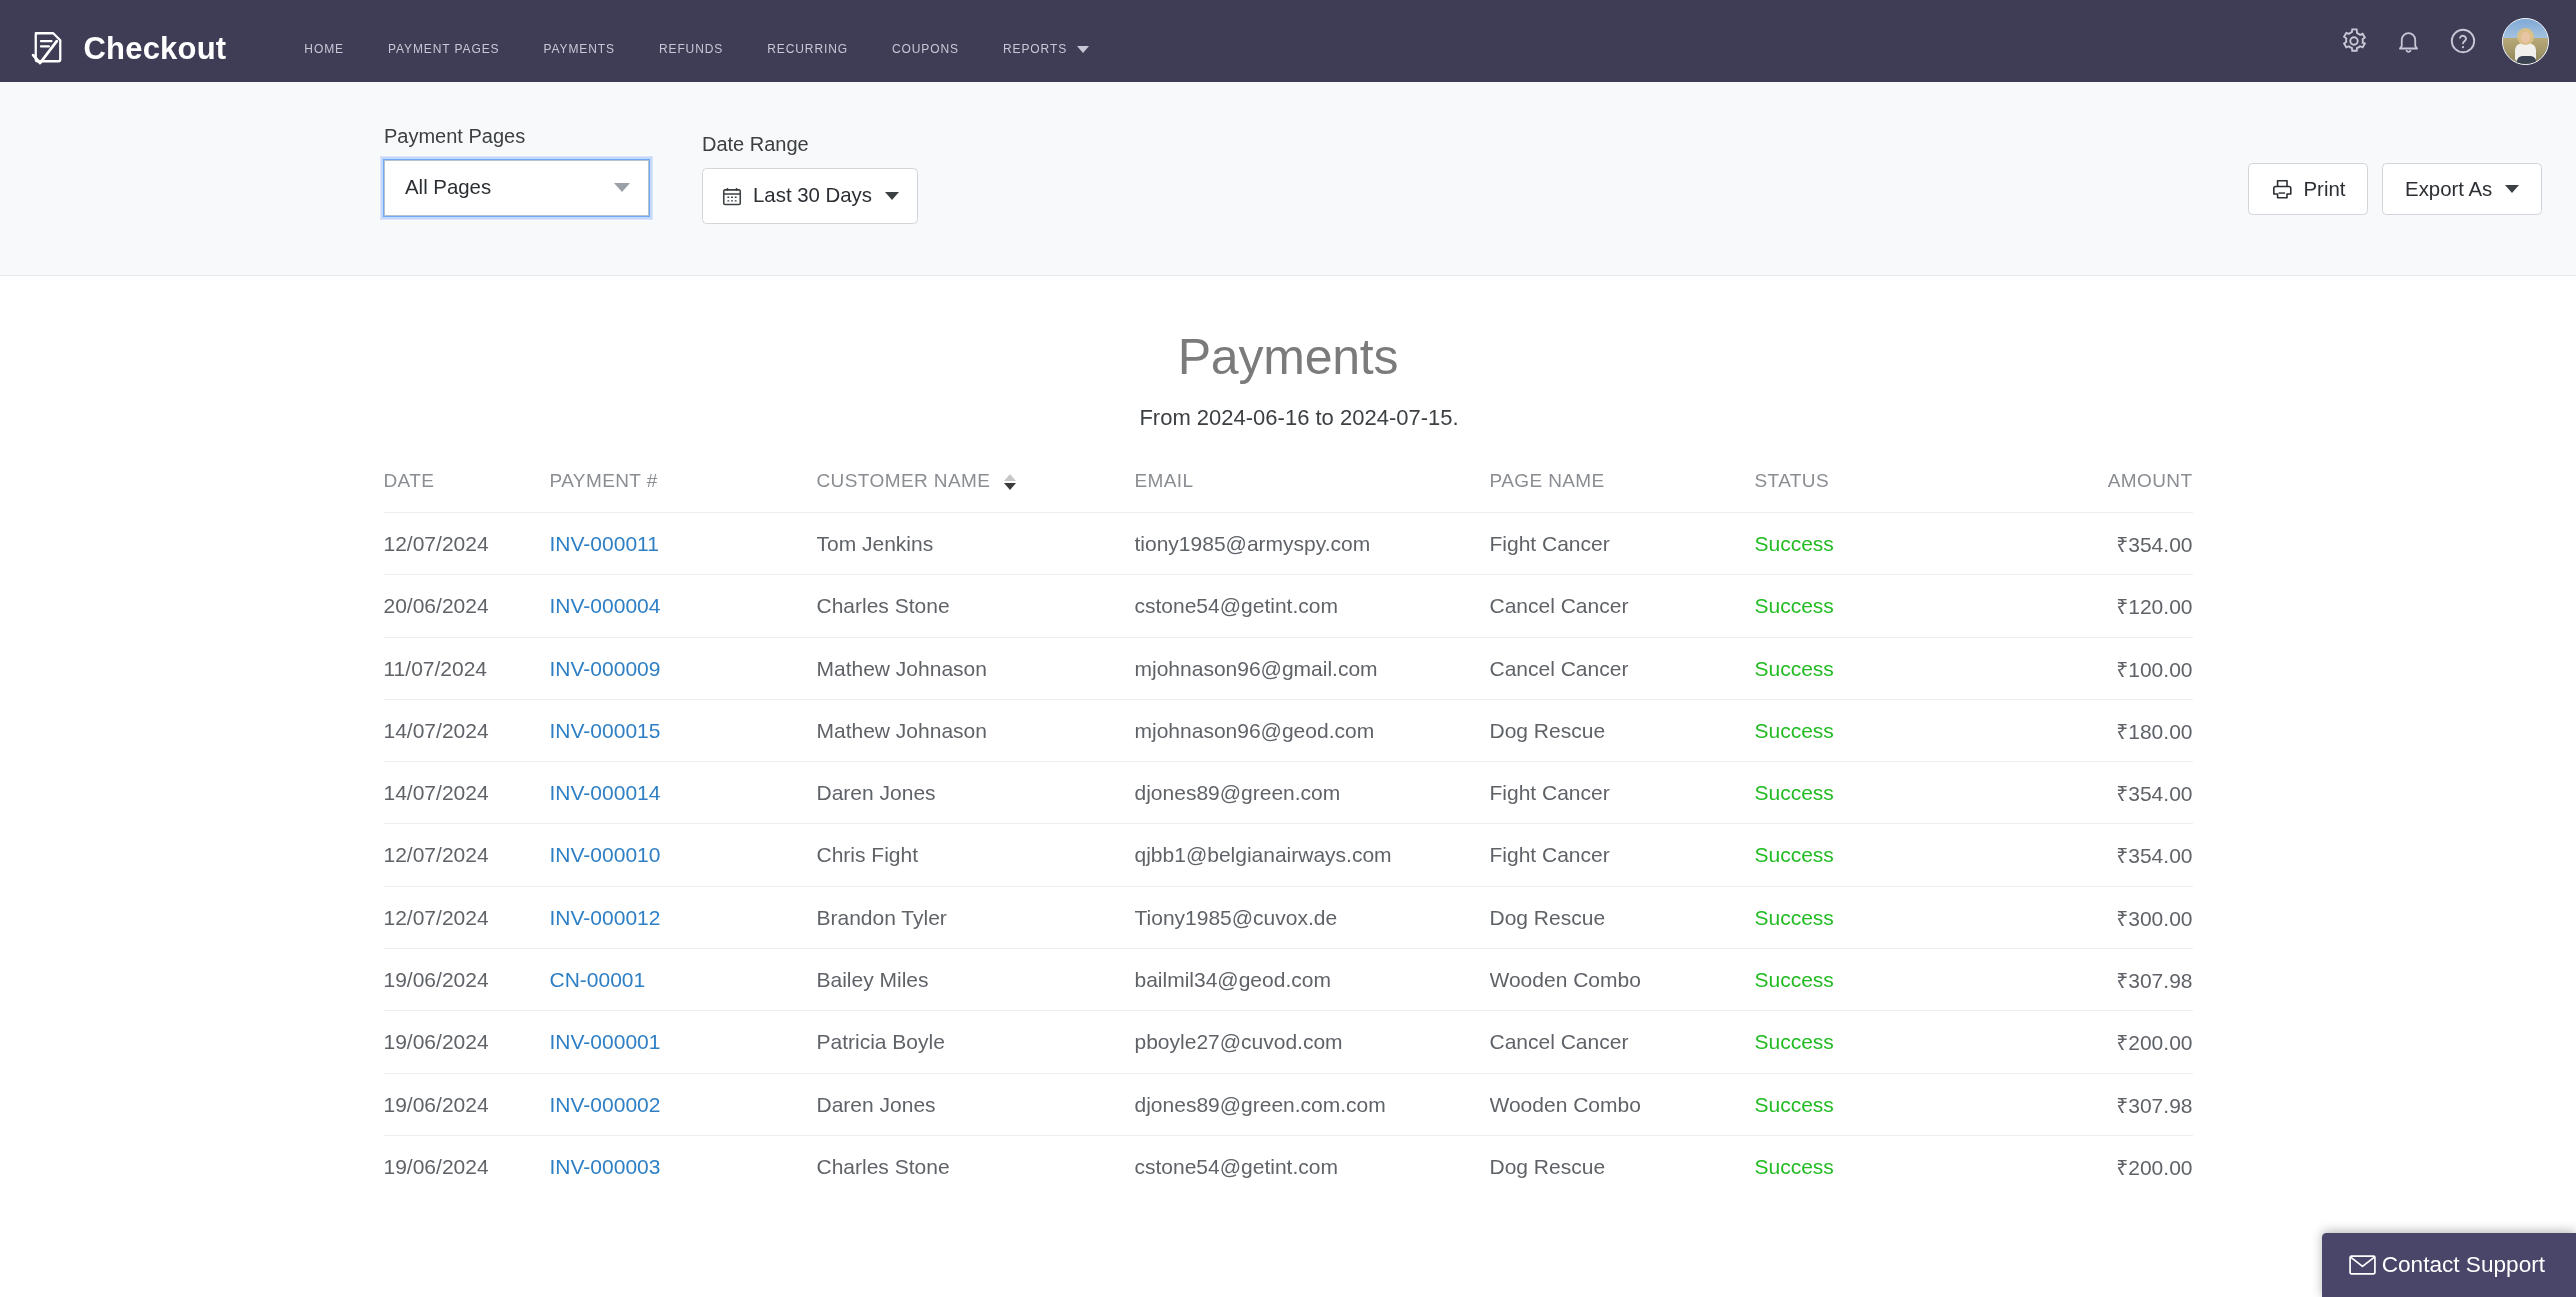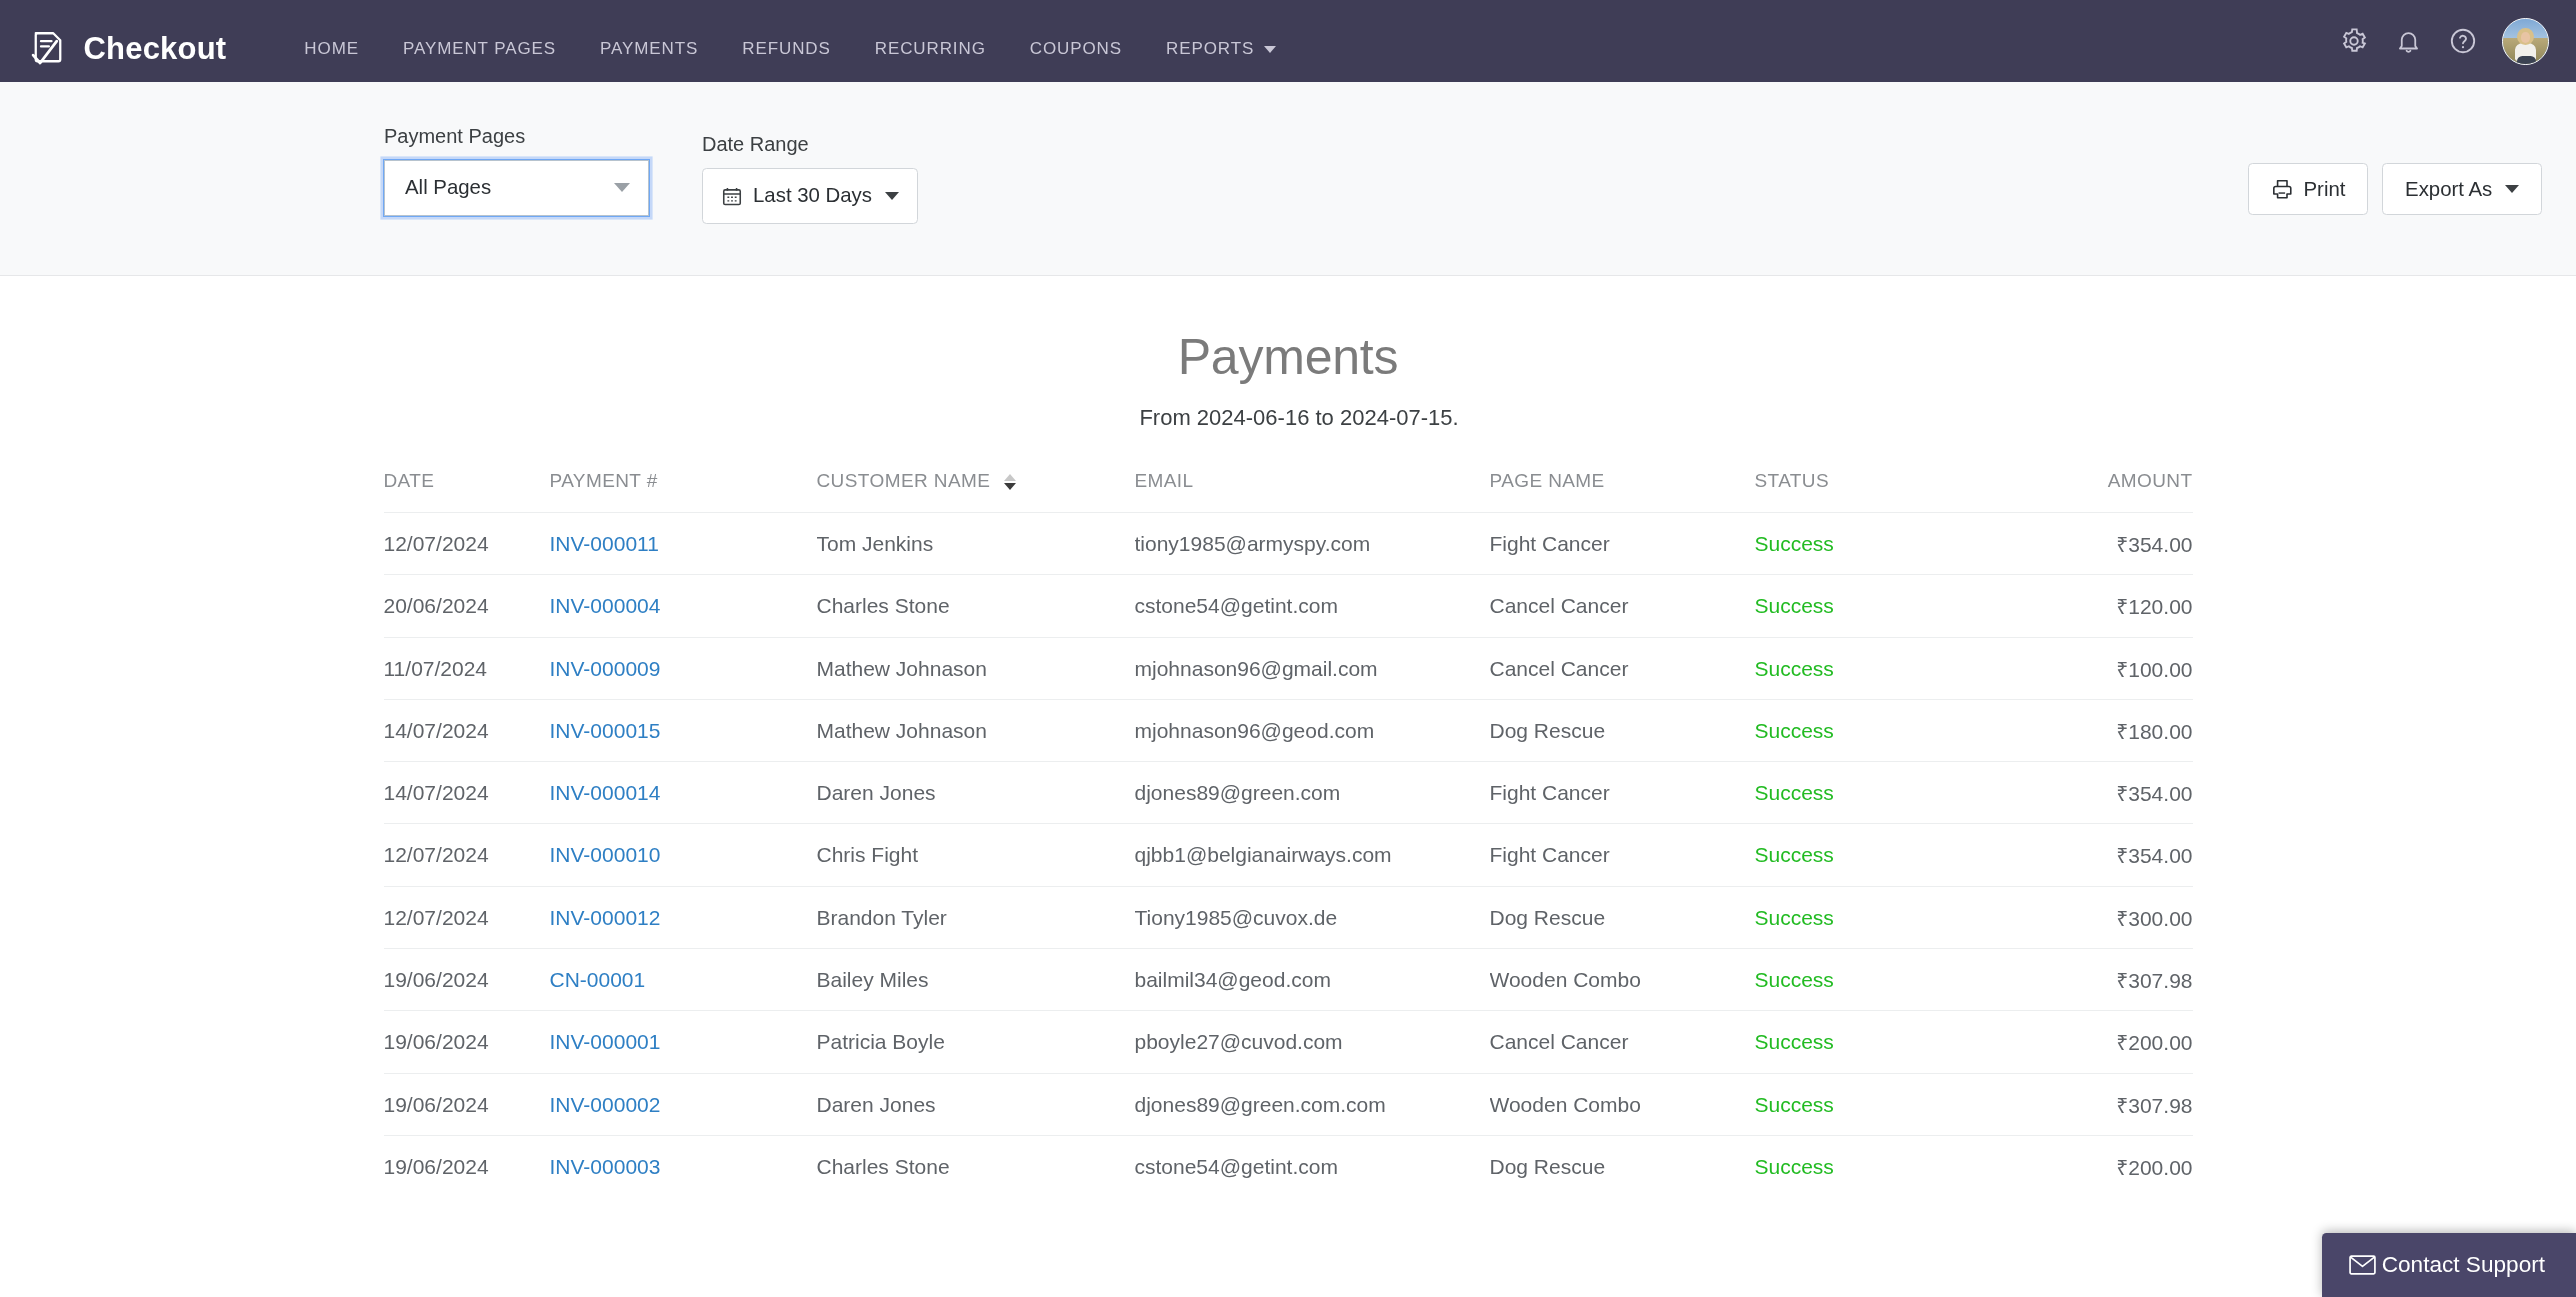--- a/index.html
+++ b/index.html
@@ -36,21 +36,21 @@
     letter-spacing: 0.2px;
     white-space: nowrap;
   }
   .nav-links {
     display: flex;
     align-items: center;
     gap: 0px;
   }
   .nav-link {
     color: #c9c7d6;
-    font-size: 17px;
+    font-size: 12px;
     letter-spacing: 0.9px;
     text-transform: uppercase;
     padding: 9px 22px;
     white-space: nowrap;
     cursor: pointer;
     display: flex;
     align-items: center;
     gap: 10px;
   }
   .caret-down {

